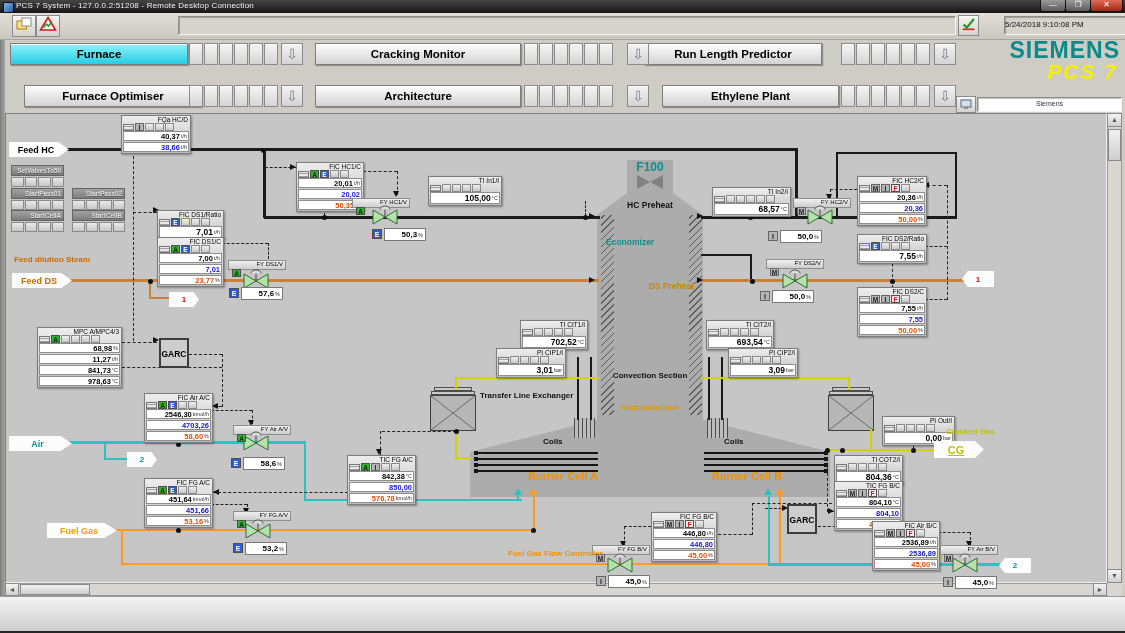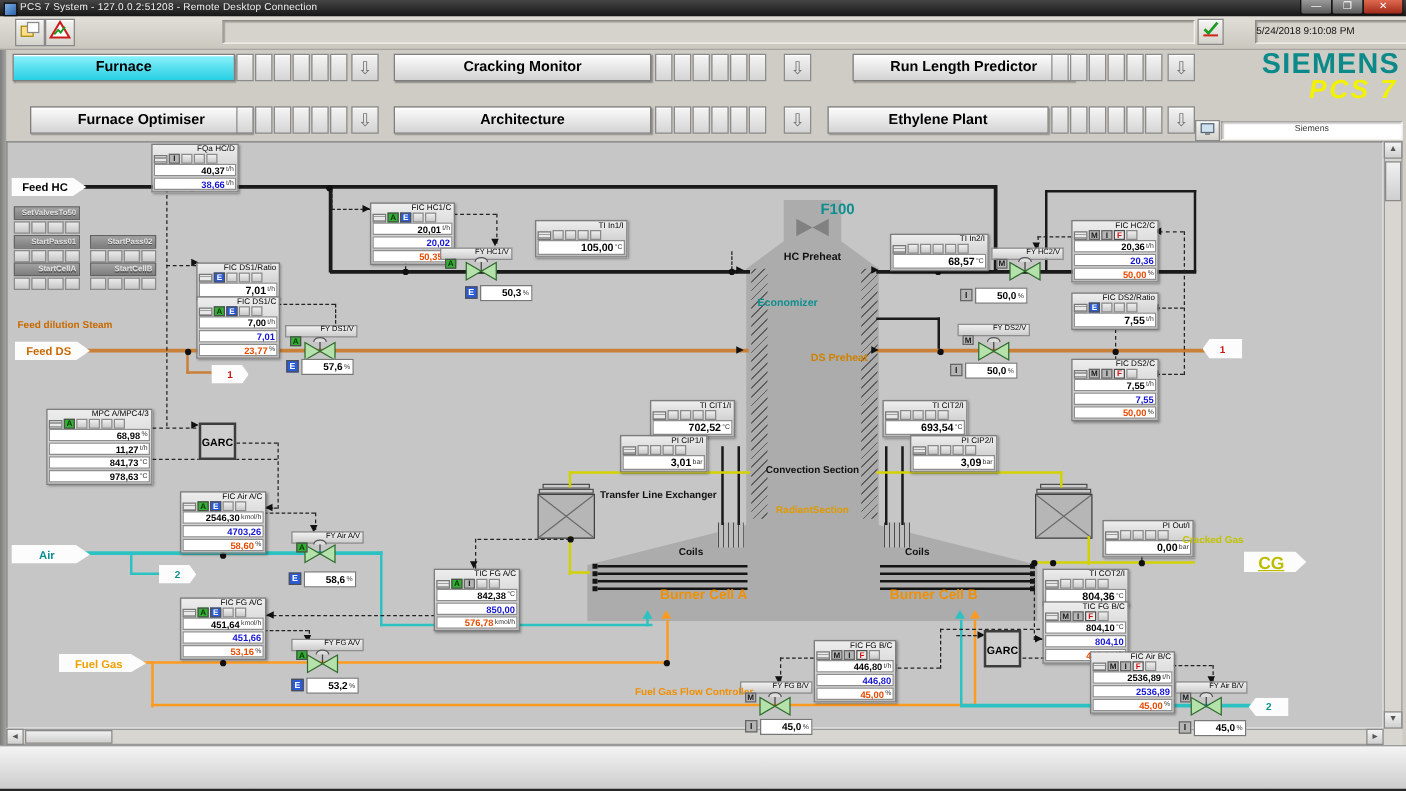--- a/index.html
+++ b/index.html
@@ -132,21 +132,21 @@
           <rect x="3" y="15" width="13" height="1.8" fill="#cc2a1a"></rect>
         </svg></span>
   </div>
   <div class="field abs" style="left:1004px;top:3px;width:140px;height:17px;text-align:left;line-height:16px">5/24/2018 9:10:08 PM</div>
 </div>
 
 <div id="leftstrip" class="abs"></div>
 
 <div class="navbig active abs" style="left:10px;top:43px;width:178px">Furnace</div>
 <div class="navbig abs" style="left:315px;top:43px;width:206px">Cracking Monitor</div>
-<div class="navbig abs" style="left:682px;top:43px;width:178px">Run Length Predictor</div>
+<div class="navbig abs" style="left:644px;top:43px;width:178px">Run Length Predictor</div>
 <div class="navbig abs" style="left:24px;top:85px;width:178px">Furnace Optimiser</div>
 <div class="navbig abs" style="left:315px;top:85px;width:206px">Architecture</div>
 <div class="navbig abs" style="left:662px;top:85px;width:177px">Ethylene Plant</div>
 <div class="nav-cells abs" style="left:189px;top:43px">
     <div class="ncell" style="position: relative;"></div>
     <div class="ncell" style="position: relative;"></div>
     <div class="ncell" style="position: relative;"></div>
     <div class="ncell" style="position: relative;"></div>
     <div class="ncell" style="position: relative;"></div>
     <div class="ncell" style="position: relative;"></div>
@@ -920,26 +920,26 @@
         <div class="ccell"></div>
         <div class="ccell"></div>
       </div>
     </div>
     <div class="garc" style="left: 159px; top: 338px;">GARC</div>
     <div class="garc" style="left: 787px; top: 504px;">GARC</div>
     <div class="stream" style="left: 9px; top: 142px; width: 54px; height: 15px; color: rgb(0, 0, 0); font-size: 9px; padding-right: 6px;">Feed HC</div>
     <div class="stream" style="left: 12px; top: 273px; width: 54px; height: 15px; color: rgb(201, 106, 0); font-size: 9px; padding-right: 6px;">Feed DS</div>
     <div class="stream" style="left: 9px; top: 436px; width: 57px; height: 15px; color: rgb(10, 143, 143); font-size: 9px; padding-right: 6px;">Air</div>
     <div class="stream" style="left: 47px; top: 523px; width: 64px; height: 15px; color: rgb(239, 160, 0); font-size: 9px; padding-right: 6px;">Fuel Gas</div>
-    <div class="stream" style="left: 995px; top: 441px; width: 44px; height: 17px; color: rgb(189, 189, 0); font-size: 14px; padding-right: 6px; text-decoration: underline;">CG</div>
+    <div class="stream" style="left: 934px; top: 441px; width: 44px; height: 17px; color: rgb(189, 189, 0); font-size: 11px; padding-right: 6px; text-decoration: underline;">CG</div>
     <div class="stream" style="left: 169px; top: 292px; width: 30px; height: 15px; color: rgb(204, 17, 17); font-size: 8px;">1</div>
     <div class="stream left" style="left: 962px; top: 271px; width: 32px; height: 16px; color: rgb(204, 17, 17); font-size: 8px;">1</div>
     <div class="stream" style="left: 127px; top: 452px; width: 30px; height: 15px; color: rgb(10, 143, 143); font-size: 8px;">2</div>
     <div class="stream left" style="left: 999px; top: 558px; width: 32px; height: 15px; color: rgb(10, 143, 143); font-size: 8px;">2</div>
-    <div class="plabel" style="left: 628px; top: 160px; color: rgb(14, 143, 143); font-size: 12px; width: 44px; text-align: center; padding-left: 20px;">F100</div>
+    <div class="plabel" style="left: 628px; top: 160px; color: rgb(14, 143, 143); font-size: 12px; width: 44px; text-align: center;">F100</div>
     <div class="plabel" style="left: 606px; top: 200px; color: rgb(17, 17, 17); font-size: 8.5px; width: 88px; text-align: center;">HC Preheat</div>
     <div class="plabel" style="left: 606px; top: 237px; color: rgb(14, 143, 143); font-size: 8.5px; width: 88px; ">Economizer</div>
     <div class="plabel" style="left: 606px; top: 281px; color: rgb(207, 130, 0); font-size: 8.5px; width: 88px; text-align: right;">DS Preheat</div>
     <div class="plabel" style="left: 600px; top: 371px; color: rgb(17, 17, 17); font-size: 8px; width: 100px; text-align: center;">Convection Section</div>
     <div class="plabel" style="left: 600px; top: 403px; color: rgb(224, 154, 0); font-size: 8px; width: 100px; text-align: center;">RadiantSection</div>
     <div class="plabel" style="left: 508px; top: 470px; color: rgb(240, 144, 0); font-size: 11px; width: 110px; text-align: center;">Burner Cell A</div>
     <div class="plabel" style="left: 692px; top: 470px; color: rgb(240, 144, 0); font-size: 11px; width: 110px; text-align: center;">Burner Cell B</div>
     <div class="plabel" style="left: 543px; top: 437px; color: rgb(17, 17, 17); font-size: 8px;">Coils</div>
     <div class="plabel" style="left: 724px; top: 437px; color: rgb(17, 17, 17); font-size: 8px;">Coils</div>
     <div class="plabel" style="left: 480px; top: 391px; color: rgb(17, 17, 17); font-size: 8px;">Transfer Line Exchanger</div>

